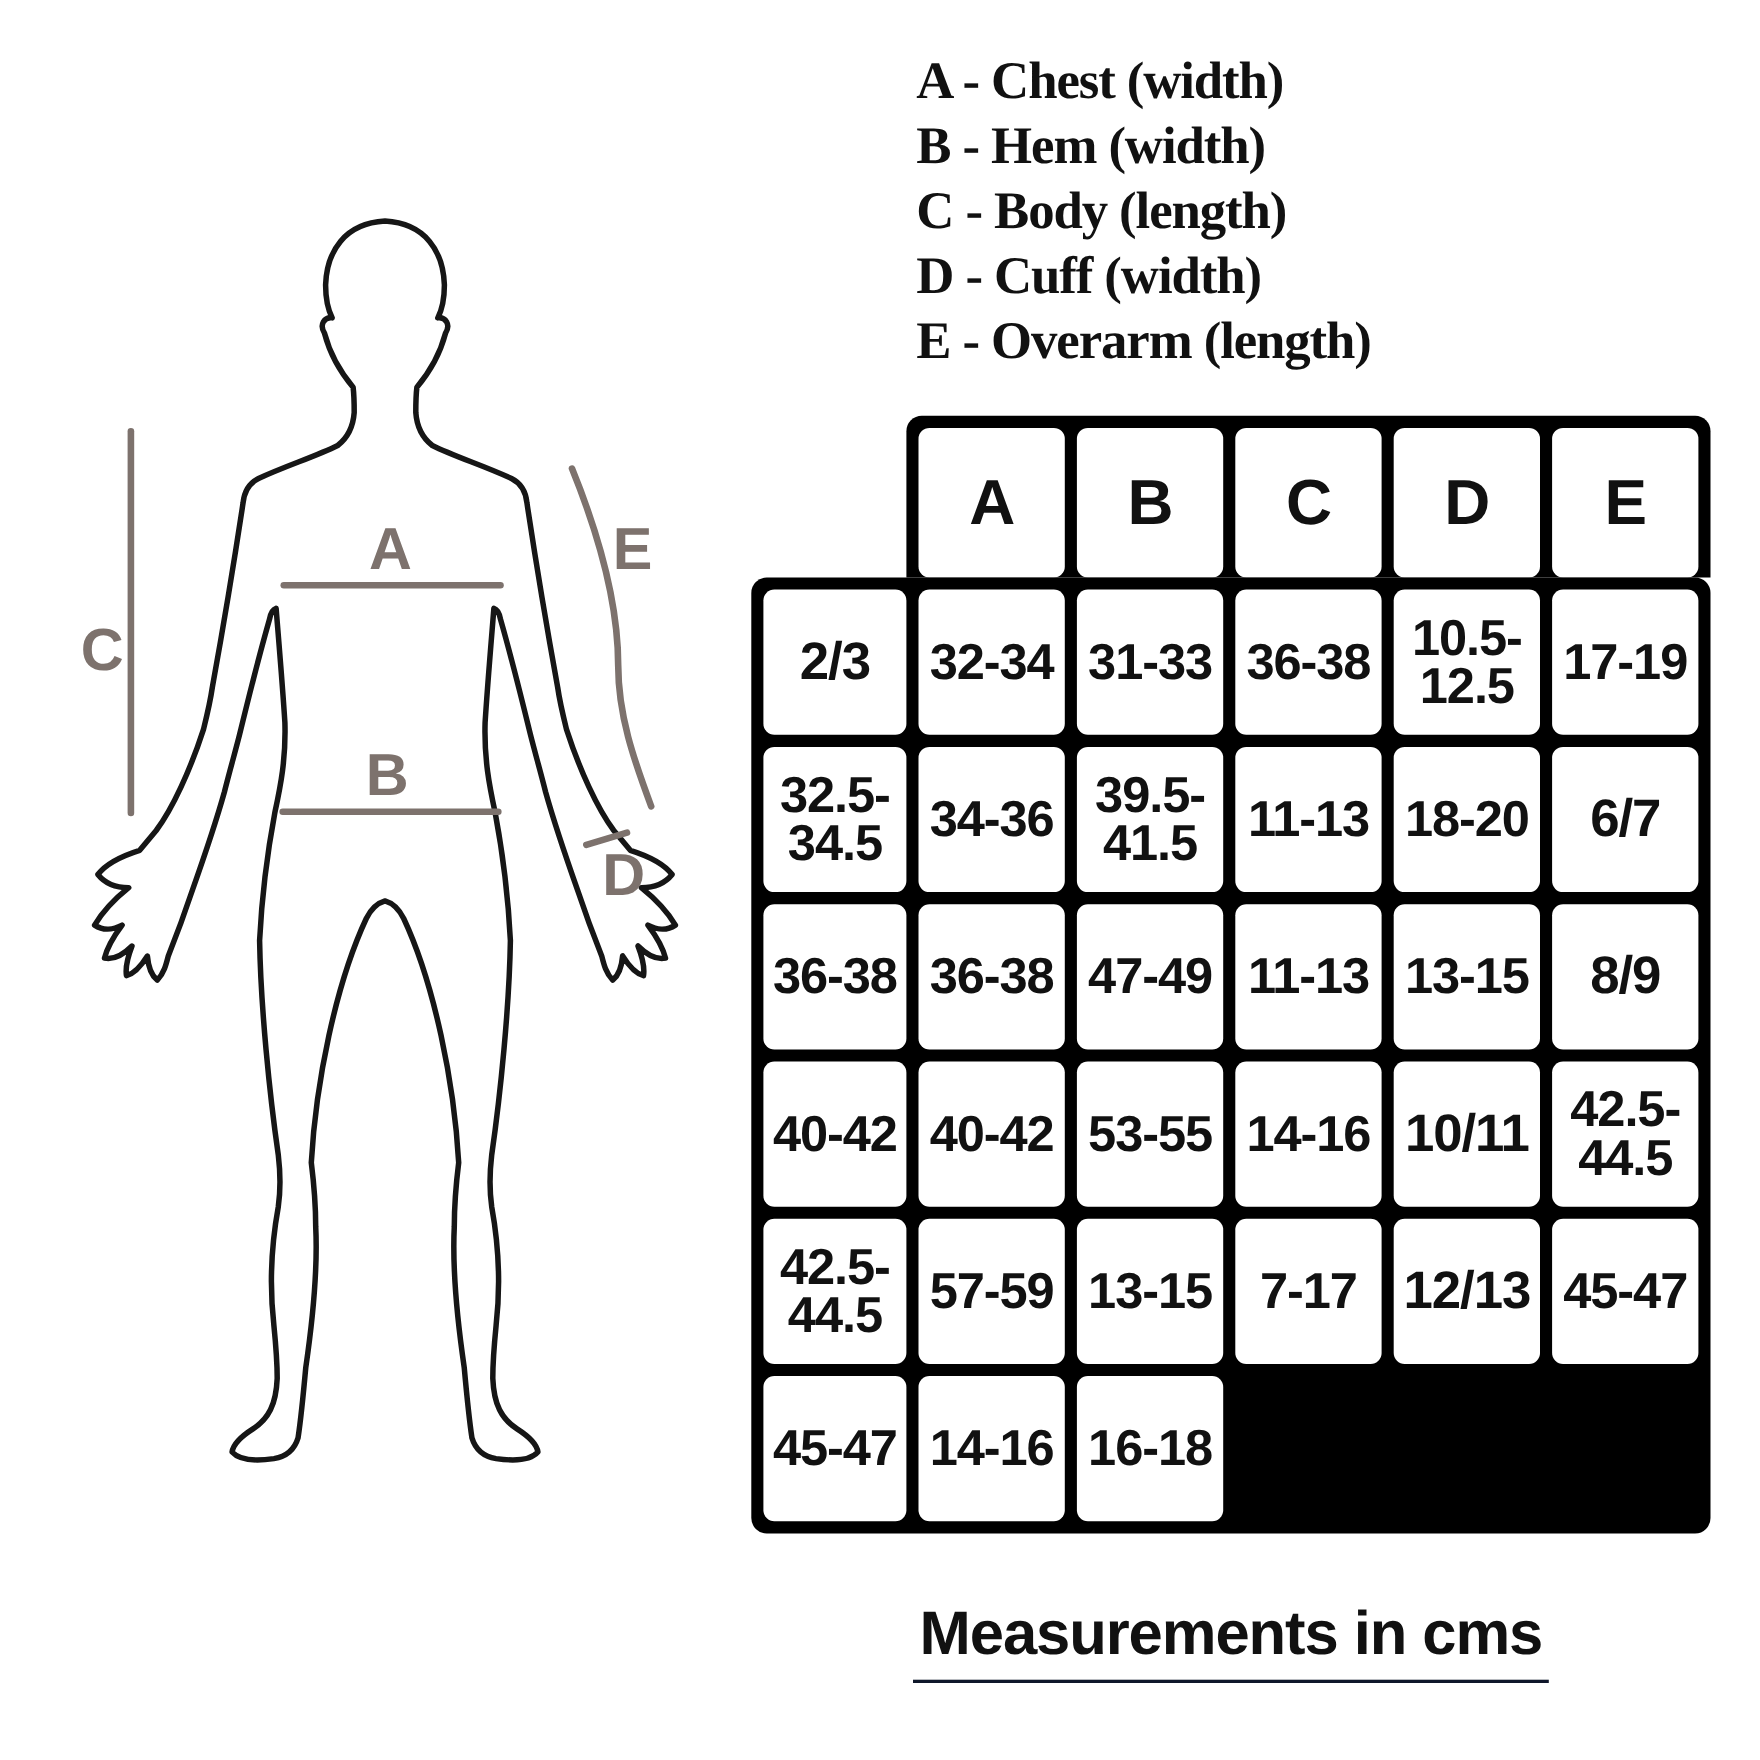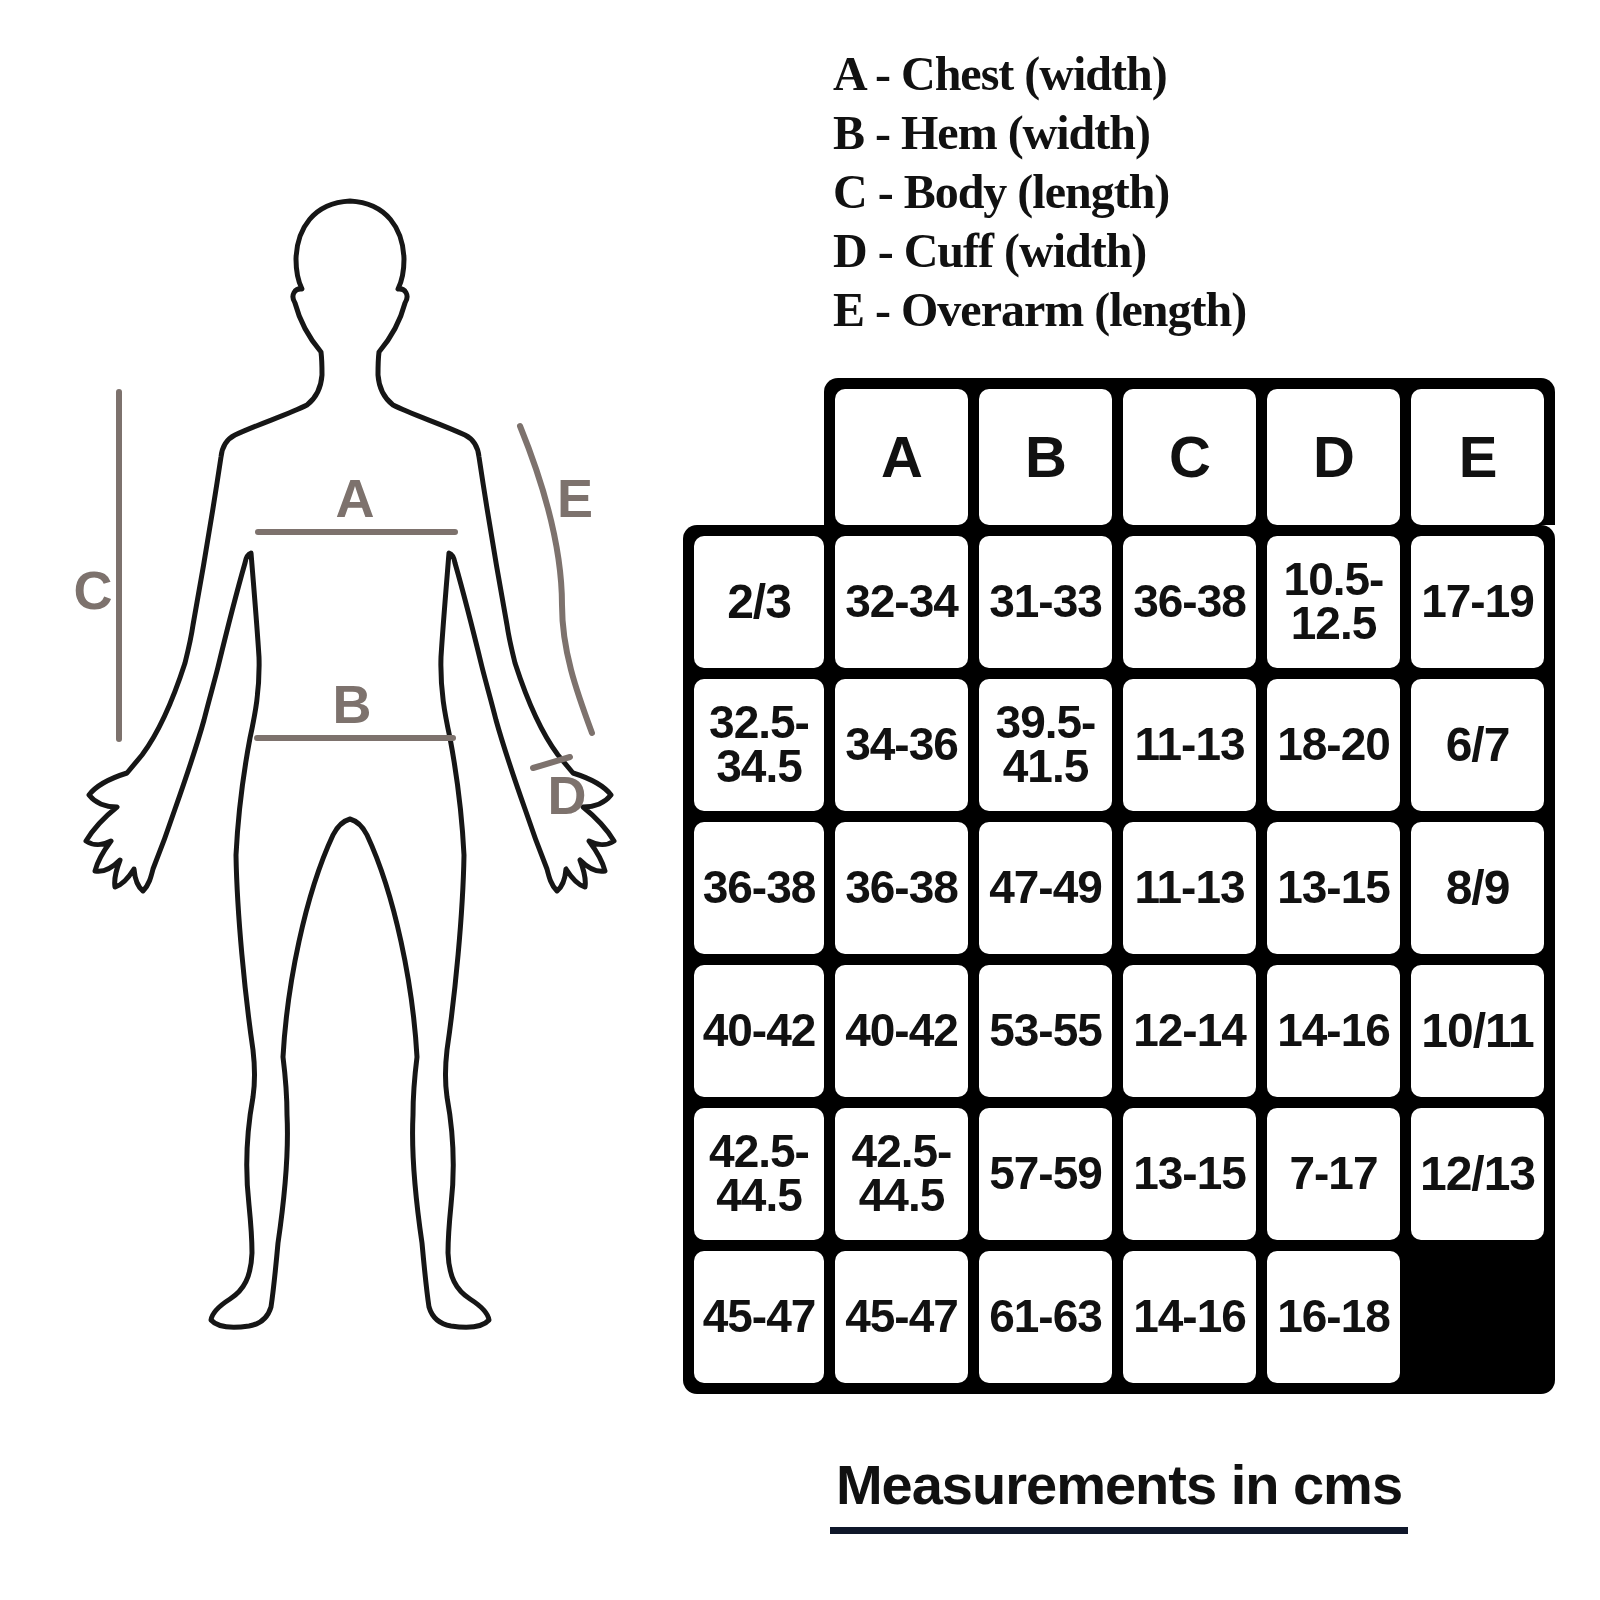--- a/index.html
+++ b/index.html
@@ -46,21 +46,21 @@
     padding:0 1px;
   }
   .cell.hdr{font-size:58px;}
   .cell.size{font-size:48px;}
 
   
   .footer{position:absolute;left:683px;top:1452px;width:872px;text-align:center;}
   .footer-title{
     display:inline-block;
     font-weight:bold;font-size:56px;letter-spacing:-1px;
-    border-bottom:7px solid #0f172a;padding:0 6px 10px 6px;
+    border-bottom:3px solid #0f172a;padding:0 6px 10px 6px;
   }
 </style>
 </head>
 <body>
 
 <div class="canvas">
 
   <svg class="figure-svg" viewBox="0 0 670 1150">
     <path id="body-path" class="body-outline" d="M 335 6 C 372 8, 388 34, 389 64 C 389 78, 386 88, 383 94 C 390 93, 395 100, 390 108 C 385 127, 375 144, 364 157 C 363 165, 363 172, 363 180 C 364 194, 369 203, 378 210 C 398 220, 424 228, 450 240 C 458 244, 463 252, 464 262 C 472 315, 482 375, 492 430 C 494 444, 497 456, 500 468 C 512 505, 528 540, 543 560 C 548 566, 553 572, 558 578 C 577 584, 590 592, 596 600 C 588 610, 578 612, 568 612 C 583 624, 593 636, 599 646 C 590 652, 582 650, 574 646 C 583 658, 588 668, 590 676 C 580 678, 572 672, 565 665 C 570 678, 571 686, 570 692 C 562 690, 556 682, 551 674 C 550 686, 547 692, 542 696 C 536 690, 534 682, 532 674 C 524 654, 516 632, 510 614 C 498 580, 488 550, 481 525 C 476 505, 471 488, 467 472 C 458 435, 448 396, 440 368 C 439 362, 437 359, 434 358 C 431 395, 428 430, 426 462 C 425 495, 430 520, 435 543 C 441 575, 447 620, 449 660 C 448 720, 440 800, 432 855 C 430 872, 430 888, 432 902 C 438 935, 440 975, 436 1010 C 434 1030, 433 1045, 433 1058 C 434 1082, 441 1095, 455 1104 C 466 1111, 473 1118, 474 1125 C 467 1133, 450 1133, 436 1131 C 424 1129, 417 1122, 414 1112 C 411 1092, 409 1070, 407 1048 C 400 1000, 396 960, 398 920 C 398 894, 400 878, 402 862 C 398 790, 380 700, 352 640 C 348 632, 342 626, 335 624 C 328 626, 322 632, 318 640 C 290 700, 272 790, 268 862 C 270 878, 272 894, 272 920 C 274 960, 270 1000, 263 1048 C 261 1070, 259 1092, 256 1112 C 253 1122, 246 1129, 234 1131 C 220 1133, 203 1133, 196 1125 C 197 1118, 204 1111, 215 1104 C 229 1095, 236 1082, 237 1058 C 237 1045, 236 1030, 234 1010 C 230 975, 232 935, 238 902 C 240 888, 240 872, 238 855 C 230 800, 222 720, 221 660 C 223 620, 229 575, 235 543 C 240 520, 245 495, 244 462 C 242 430, 239 395, 236 358 C 233 359, 231 362, 230 368 C 222 396, 212 435, 203 472 C 199 488, 194 505, 189 525 C 182 550, 172 580, 160 614 C 154 632, 146 654, 138 674 C 136 682, 134 690, 128 696 C 123 692, 120 686, 119 674 C 114 682, 108 690, 100 692 C 99 686, 100 678, 105 665 C 98 672, 90 678, 80 676 C 82 668, 87 658, 96 646 C 88 650, 80 652, 71 646 C 77 636, 87 624, 102 612 C 92 612, 82 610, 74 600 C 80 592, 93 584, 112 578 C 117 572, 122 566, 127 560 C 142 540, 158 505, 170 468 C 173 456, 176 444, 178 430 C 188 375, 198 315, 206 262 C 207 252, 212 244, 220 240 C 246 228, 272 220, 292 210 C 301 203, 306 194, 307 180 C 307 172, 307 165, 306 157 C 295 144, 285 127, 280 108 C 275 100, 280 93, 287 94 C 284 88, 281 78, 281 64 C 282 34, 298 8, 335 6 Z"></path>
     <g>
@@ -111,34 +111,32 @@
     <div class="cell">36-38</div>
     <div class="cell">36-38</div>
     <div class="cell">47-49</div>
     <div class="cell">11-13</div>
     <div class="cell">13-15</div>
 
     <div class="cell size">8/9</div>
     <div class="cell">40-42</div>
     <div class="cell">40-42</div>
     <div class="cell">53-55</div>
-    <div class="cell">12-14</div>
     <div class="cell">14-16</div>
 
     <div class="cell size">10/11</div>
     <div class="cell">42.5-44.5</div>
     <div class="cell">42.5-44.5</div>
     <div class="cell">57-59</div>
     <div class="cell">13-15</div>
     <div class="cell">7-17</div>
 
     <div class="cell size">12/13</div>
     <div class="cell">45-47</div>
     <div class="cell">45-47</div>
-    <div class="cell">61-63</div>
     <div class="cell">14-16</div>
     <div class="cell">16-18</div>
   </div>
 
   <div class="footer">
     <span class="footer-title">Measurements in cms</span>
   </div>
 
 </div>
 

